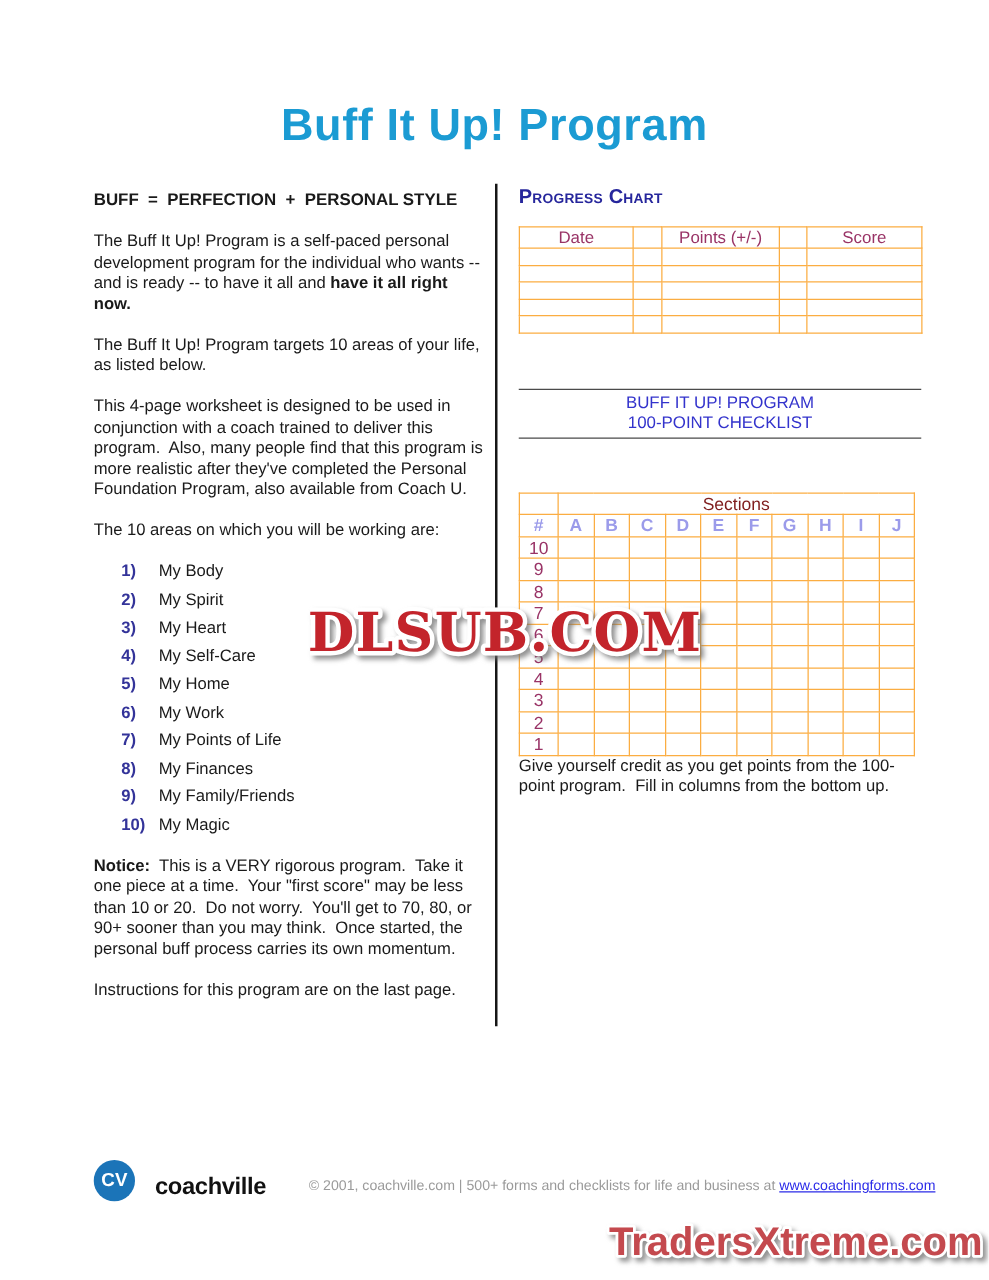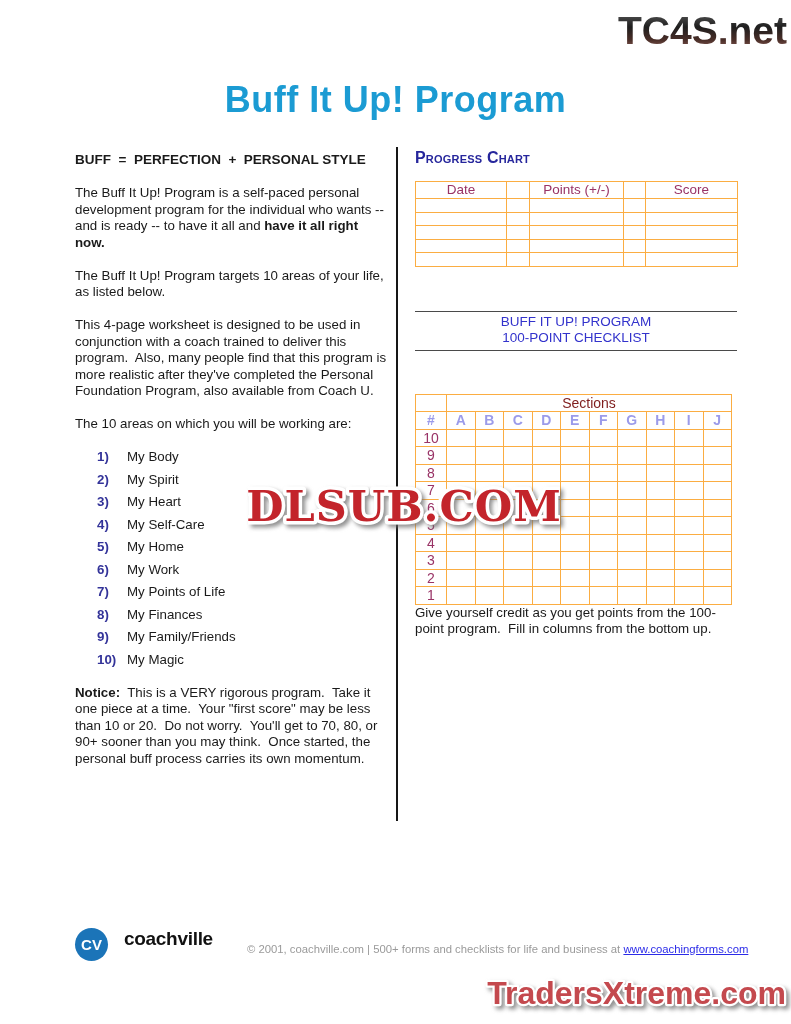--- a/index.html
+++ b/index.html
@@ -50,47 +50,34 @@
   table.stable { border-collapse:collapse; table-layout:fixed; width:316px; margin-top:43px; }
   table.stable td { border:1.5px solid #FBAD42; height:14.6px; padding:0; text-align:center; }
   table.stable td.sec-span { color:#7f1d1d; font-size:14px; }
   table.stable td.letter { color:#9B9BEA; font-weight:bold; font-size:14px; }
   table.stable td.corner { color:#9B9BEA; font-weight:bold; font-size:14px; }
   table.stable td.rownum { color:#993366; font-size:14px; }
 
   .caption { white-space:pre-wrap; }
 
   
-  .footer-logo { position:absolute; left:75px; top:928px; display:flex; align-items:flex-start; }
+  .footer-logo { position:absolute; left:75px; top:928px; display:flex; align-items:flex-end; }
   .cv-circle {
     width:33px; height:33px; border-radius:50%; background:#1B74B8; color:#ffffff;
     font-weight:bold; font-size:15px; display:flex; align-items:center; justify-content:center; flex:none;
   }
   .cv-name { margin-left:16px; font-weight:bold; font-size:19px; color:#111111; letter-spacing:-0.3px; }
   .copyright { position:absolute; left:247px; top:943px; font-size:11.3px; color:#9a9a9a; }
   .copyright a { color:#2B2BE8; text-decoration:underline; }
 </style>
 </head>
 <body>
 
 <div class="page">
 
-  <div class="wm-top">
-    <svg width="212" height="52">
-      <defs>
-        <linearGradient id="tcg" x1="0" y1="0" x2="0" y2="1">
-          <stop offset="0" stop-color="#636363"></stop>
-          <stop offset="0.42" stop-color="#1e1e1e"></stop>
-          <stop offset="0.72" stop-color="#4a2e28"></stop>
-          <stop offset="1" stop-color="#9a6a62"></stop>
-        </linearGradient>
-      </defs>
-      <text x="208" y="40" text-anchor="end" font-family="Liberation Sans, sans-serif" font-size="39" font-weight="bold" fill="url(#tcg)">TC4S.net</text>
-    </svg>
-  </div>
 
   <div class="title">Buff It Up! Program</div>
 
   <div class="divider"></div>
 
   <div class="left-col">
     <p class="lc-heading">BUFF  =  PERFECTION  +  PERSONAL STYLE</p>
     <p><span>The Buff It Up! Program is a self-paced personal development program for the individual who wants -- and is ready -- to have it all and </span><span class="bold">have it all right now.</span></p>
     <p>The Buff It Up! Program targets 10 areas of your life, as listed below.</p>
     <p>This 4-page worksheet is designed to be used in conjunction with a coach trained to deliver this program.  Also, many people find that this program is more realistic after they've completed the Personal Foundation Program, also available from Coach U.</p>
@@ -133,20 +120,21 @@
           <span class="area-num">9)</span>
           <span class="area-label">My Family/Friends</span>
         </div>
       <div class="area-row">
           <span class="area-num">10)</span>
           <span class="area-label">My Magic</span>
         </div>
     </div>
 
     <p><span class="bold">Notice:</span><span>  This is a VERY rigorous program.  Take it one piece at a time.  Your "first score" may be less than 10 or 20.  Do not worry.  You'll get to 70, 80, or 90+ sooner than you may think.  Once started, the personal buff process carries its own momentum.</span></p>
+    <p>Instructions for this program are on the last page.</p>
   </div>
 
   <div class="right-col">
     <div class="pc-heading">Progress Chart</div>
 
     <table class="ptable">
       <colgroup>
           <col style="width:91px">
           <col style="width:23px">
           <col style="width:94px">

